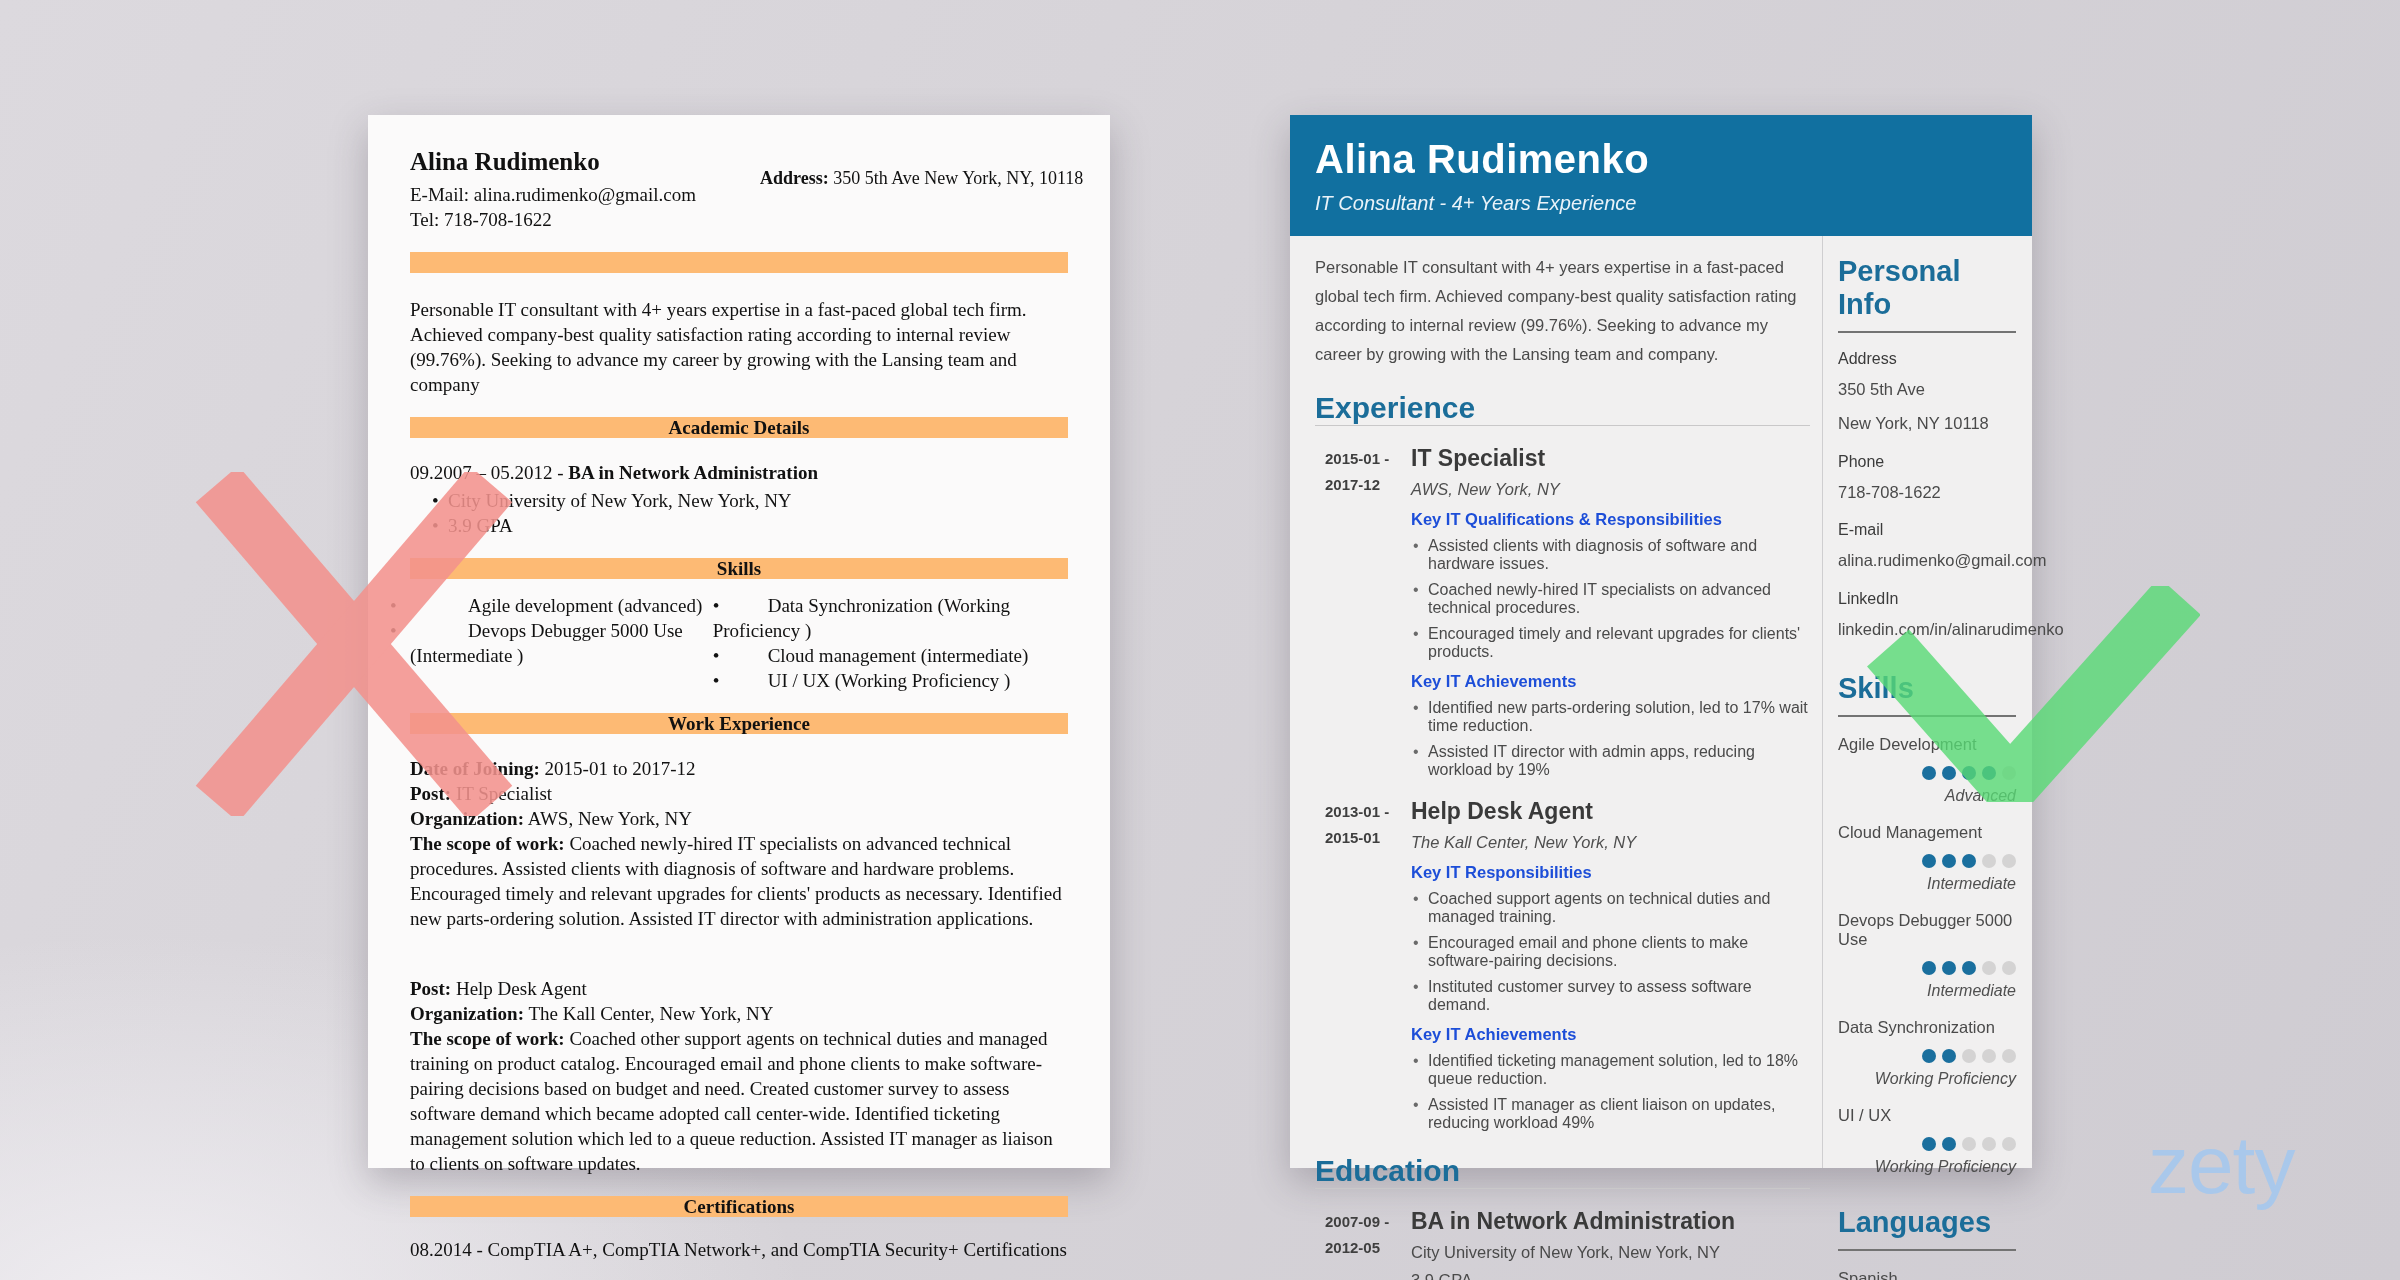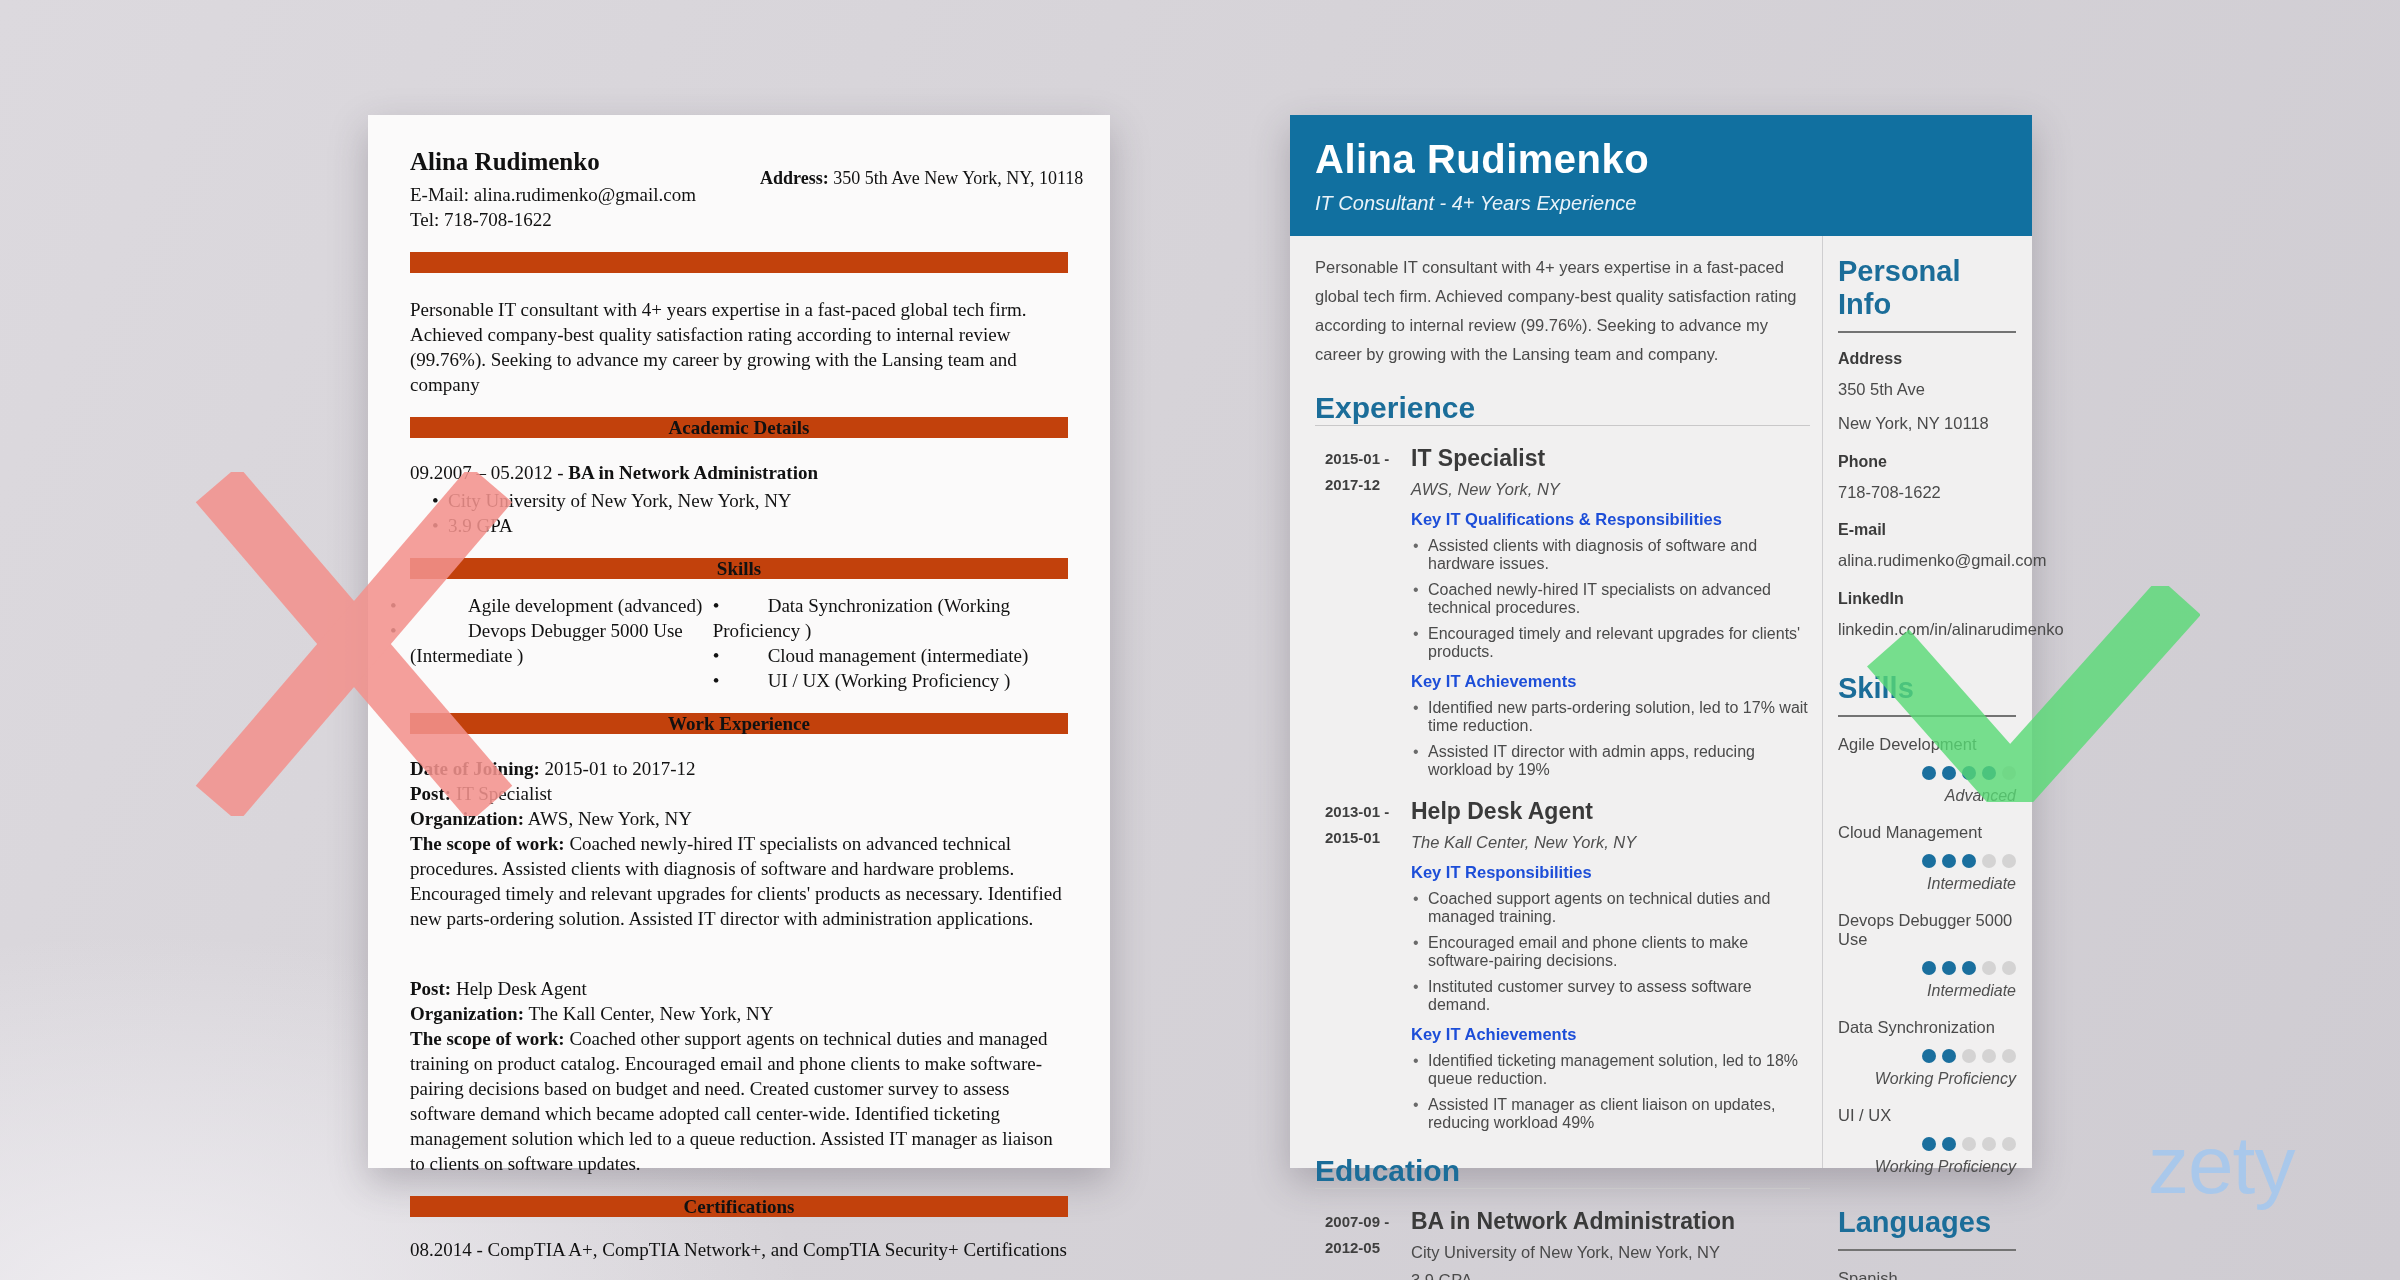--- a/index.html
+++ b/index.html
@@ -16,21 +16,21 @@
   .page-left {
     position:absolute; left:368px; top:115px; width:742px; height:1053px;
     background:#fbfafa; box-shadow:0 14px 36px rgba(60,55,70,.28);
     font-family:"Liberation Serif", serif; color:#111;
     padding:30px 42px 0 42px; font-size:19px; line-height:1.32;
   }
   .bad-name { font-size:25px; font-weight:bold; margin-bottom:4px; }
   .bad-contact { font-size:19px; }
   .bad-addr { position:absolute; left:392px; top:52px; font-size:18px; width:330px; }
   .graybar {
-    background:#c2410c; height:21px; margin-top:20px;
+    background:#fdba74; height:21px; margin-top:20px;
     text-align:center; font-weight:bold; font-size:19px; line-height:21px; color:#111;
   }
   .bad-summary { margin-top:24px; }
   .bad-academic { margin-top:22px; }
   .bad-ul { list-style:none; margin-top:2px; }
   .bad-ul li { position:relative; padding-left:38px; }
   .bad-ul li::before { content:"•"; position:absolute; left:22px; }
   .bad-skills-cols { display:flex; margin-top:14px; }
   .skills-col1 { width:46%; }
   .skills-col2 { width:54%; }
@@ -75,21 +75,21 @@
   .xp-ul { list-style:none; margin-top:4px; }
   .xp-ul li { position:relative; padding-left:17px; margin-top:8px; font-size:16px; color:#4a4a4a; }
   .xp-ul li::before { content:"•"; position:absolute; left:2px; color:#6a6a6a; }
   .edu-line { margin-top:9px; color:#4a4a4a; }
 
   .side-head {
     color:#1b6d99; font-weight:bold; font-size:29px;
     border-bottom:2px solid #737373; padding-bottom:10px;
   }
   .side-head.mt { margin-top:30px; }
-  .side-label { font-weight:bold; color:#3b3b3b; margin-top:17px; font-size:16px; }
+  .side-label { font-weight:normal; color:#3b3b3b; margin-top:17px; font-size:16px; }
   .side-val { color:#4a4a4a; margin-top:9px; font-size:16.5px; line-height:1.5; }
   .skill-item { margin-top:18px; }
   .skill-name { color:#4a4a4a; font-size:16.5px; }
   .dots { display:flex; justify-content:flex-end; gap:6px; margin-top:12px; }
   .dot { width:14px; height:14px; border-radius:50%; background:#d4d3d3; }
   .dot.filled { background:#1a6f9e; }
   .skill-level { text-align:right; font-style:italic; color:#4f4f4f; margin-top:7px; font-size:16px; }
 
   
   .mark { position:absolute; pointer-events:none; }

